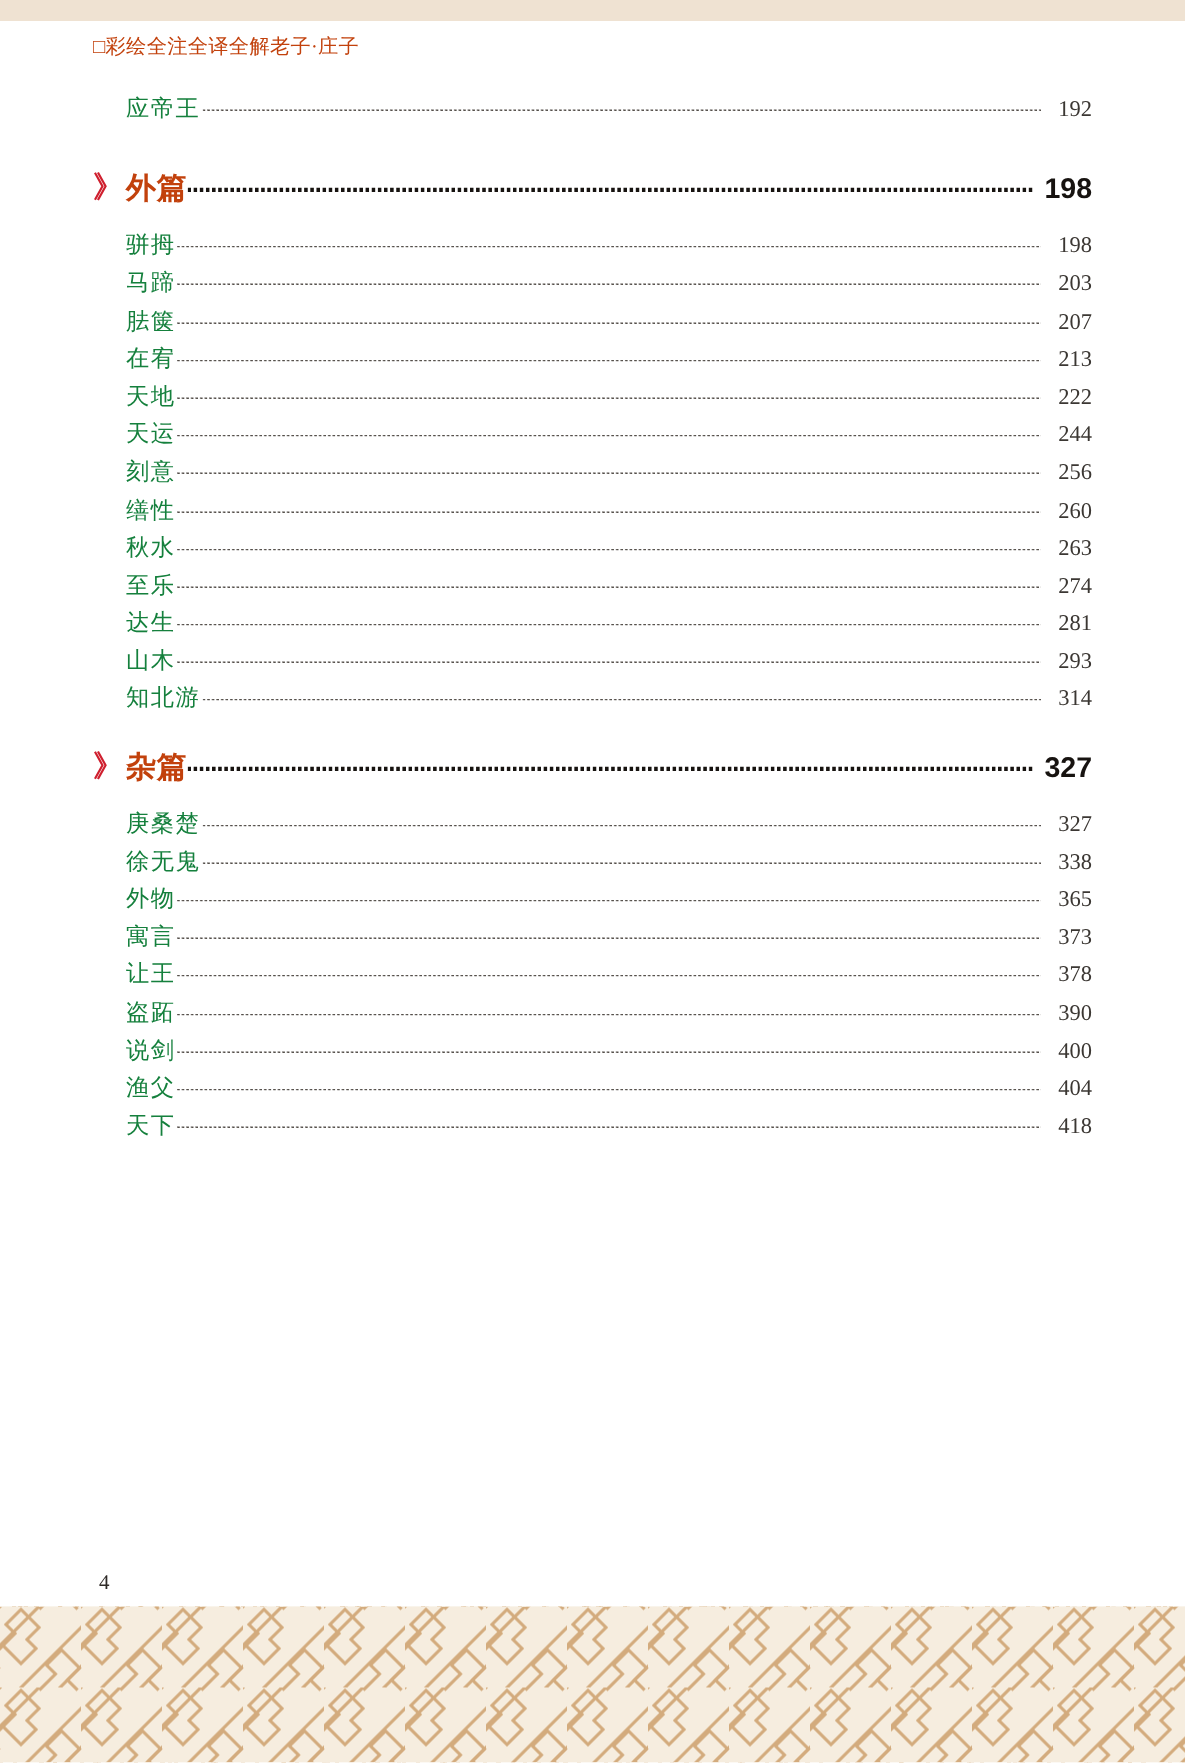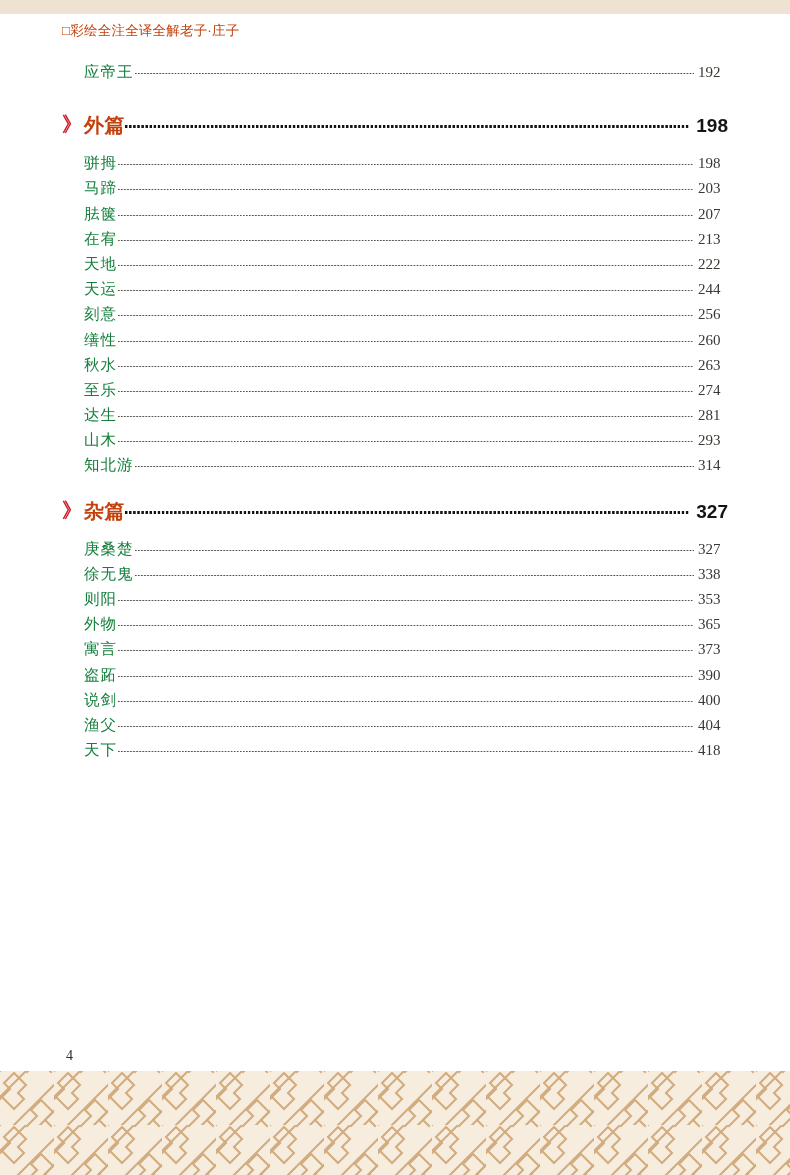--- a/index.html
+++ b/index.html
@@ -79,21 +79,21 @@
     height: 2px;
     background-image: radial-gradient(circle at 1px 1px, #55504b 0.9px, rgba(0,0,0,0) 1.1px);
     background-size: 3.05px 2px;
     background-repeat: repeat-x;
   }
   .entry .page {
     font-size: 15px;
     color: #3b3733;
     padding-left: 3px;
     min-width: 30px;
-    text-align: left;
+    text-align: right;
   }
 
   
   .part {
     height: 27px;
     margin-top: 17px;
     margin-bottom: 14px;
   }
   .part .marker-slot {
     width: 22px;
@@ -307,35 +307,35 @@
       <span class="page">327</span>
     </div>
     <div class="row entry">
       <span class="marker-slot"></span>
       <span class="title">徐无鬼</span>
       <span class="leader"></span>
       <span class="page">338</span>
     </div>
     <div class="row entry">
       <span class="marker-slot"></span>
-      <span class="title">则阳</span>
-      <span class="leader"></span>
-      <span class="page">353</span>
-    </div>
-    <div class="row entry">
-      <span class="marker-slot"></span>
       <span class="title">外物</span>
       <span class="leader"></span>
       <span class="page">365</span>
     </div>
     <div class="row entry">
       <span class="marker-slot"></span>
       <span class="title">寓言</span>
       <span class="leader"></span>
       <span class="page">373</span>
+    </div>
+    <div class="row entry">
+      <span class="marker-slot"></span>
+      <span class="title">让王</span>
+      <span class="leader"></span>
+      <span class="page">378</span>
     </div>
     <div class="row entry">
       <span class="marker-slot"></span>
       <span class="title">盗跖</span>
       <span class="leader"></span>
       <span class="page">390</span>
     </div>
     <div class="row entry">
       <span class="marker-slot"></span>
       <span class="title">说剑</span>

